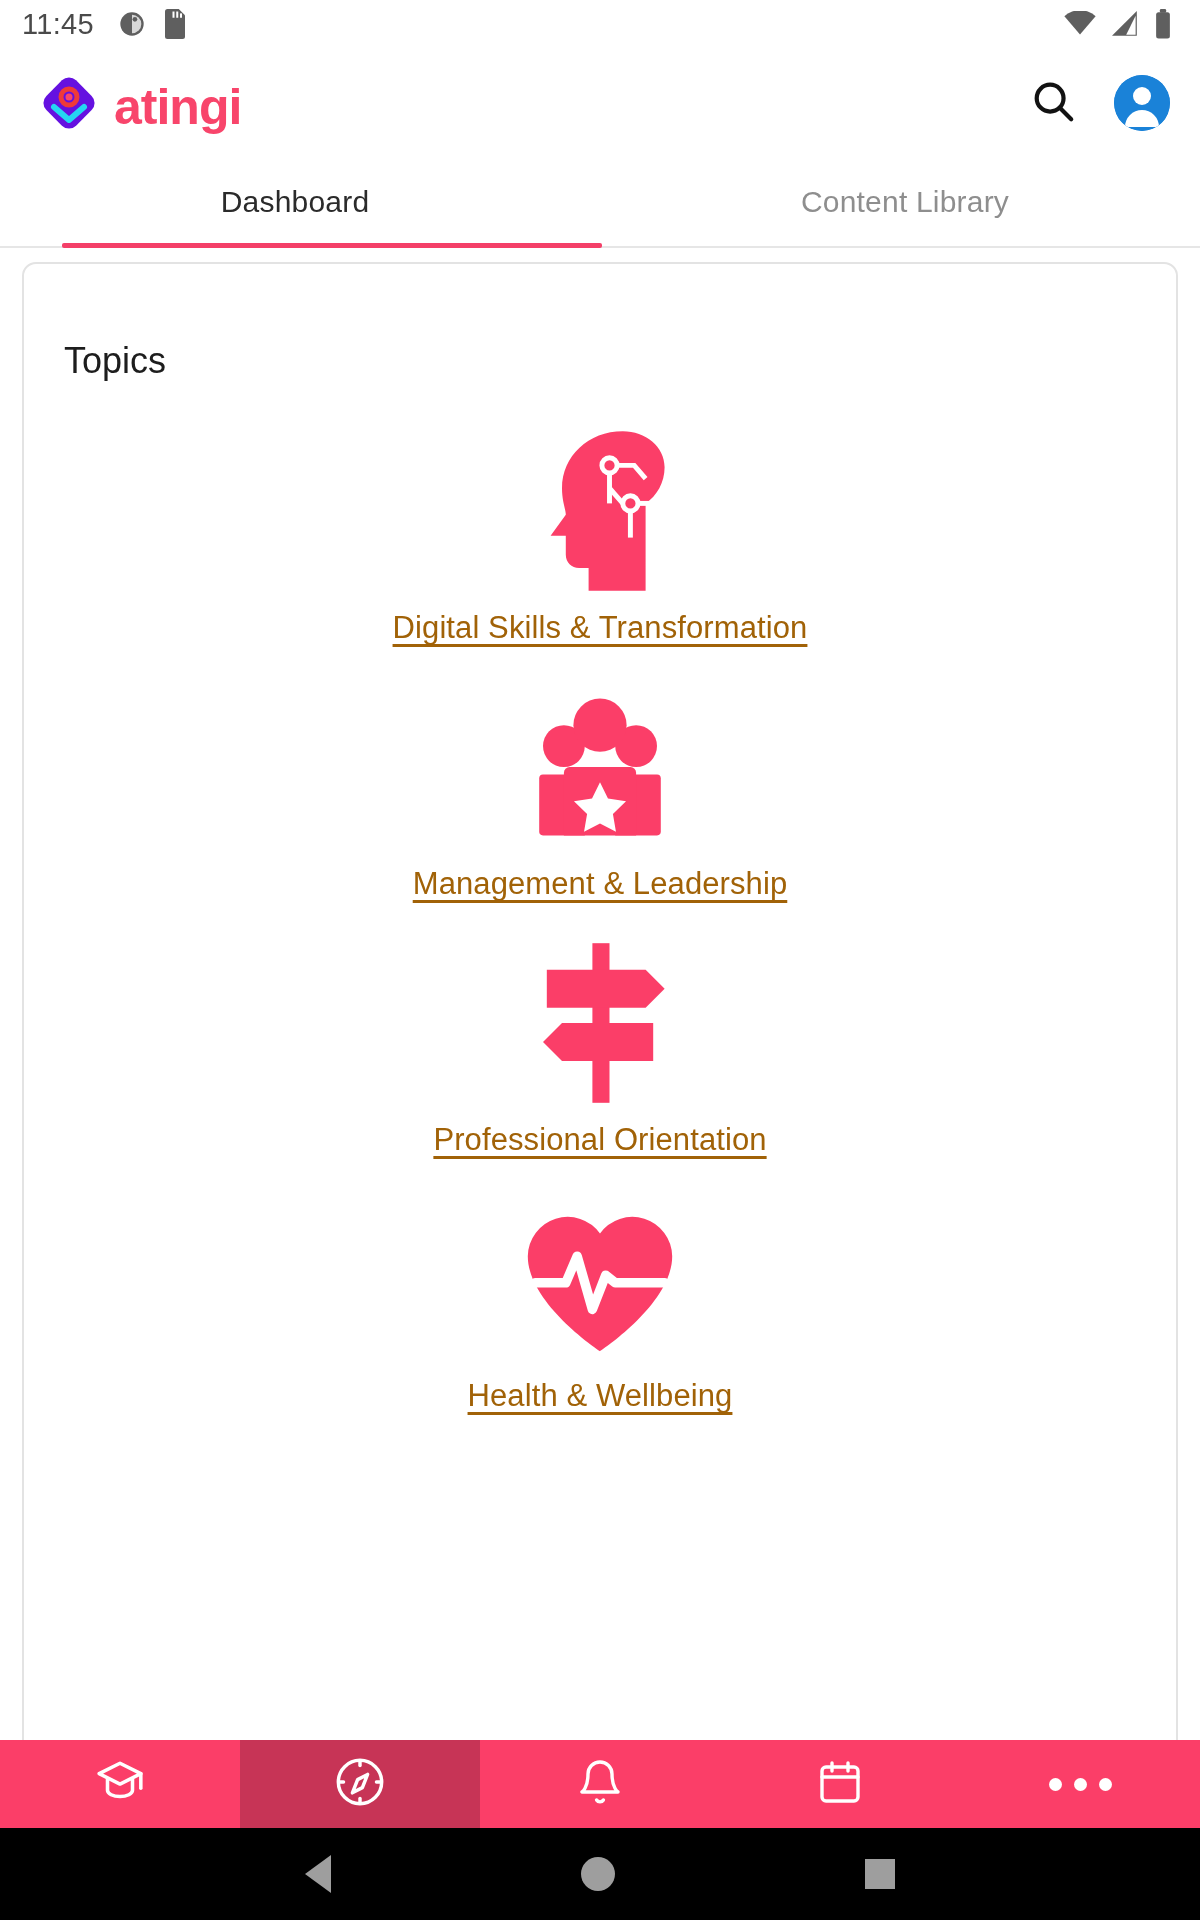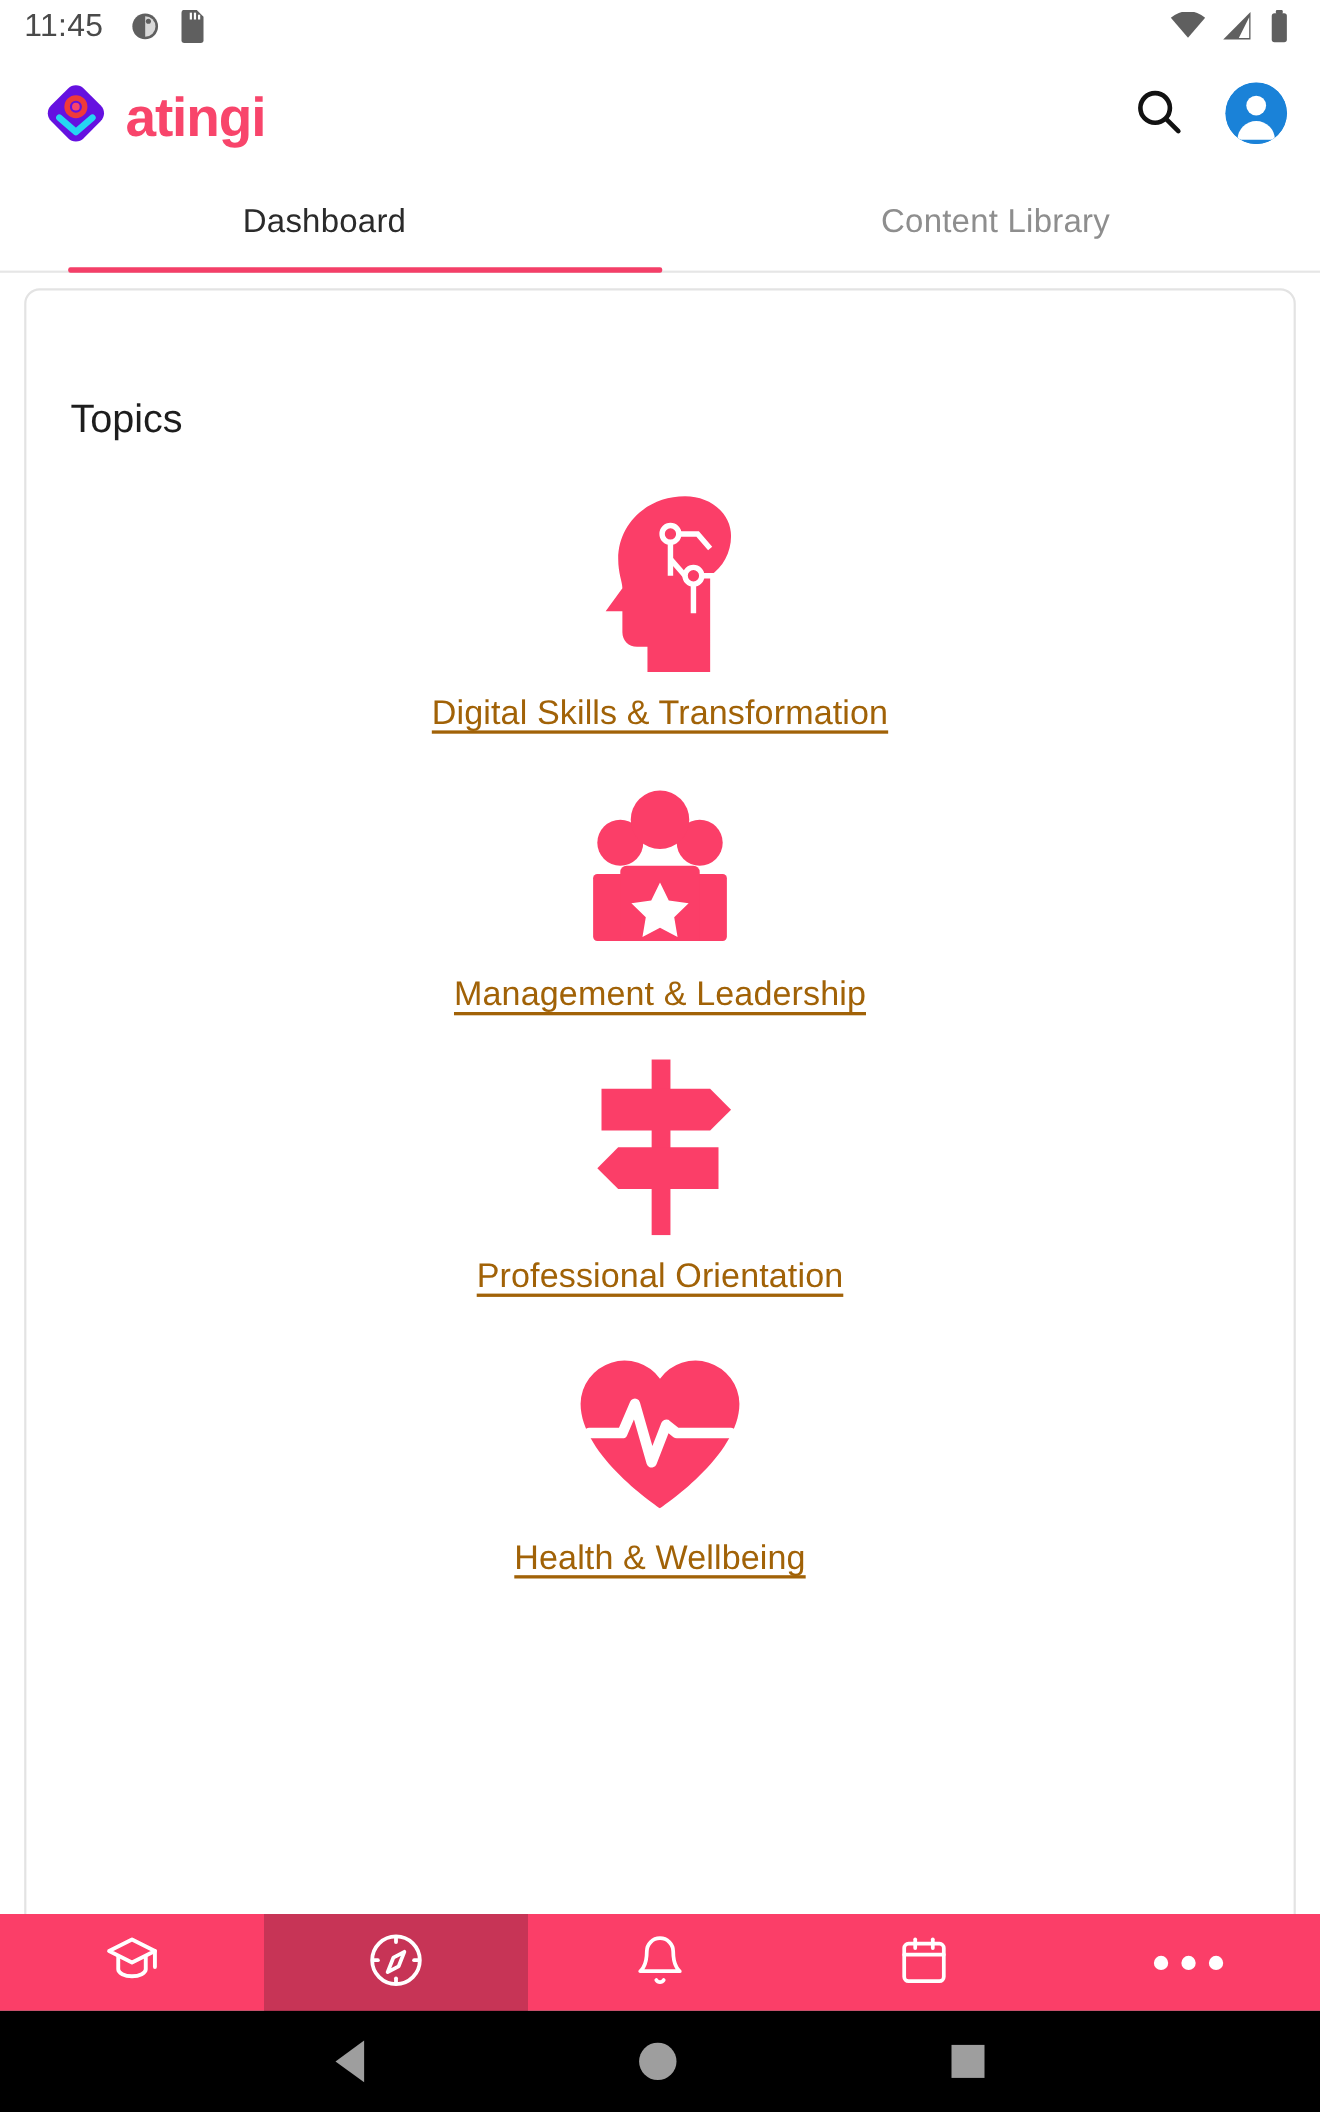--- a/index.html
+++ b/index.html
@@ -46,21 +46,21 @@
   .tab-indicator {
     position: absolute; bottom: -2px; left: 62px; width: 540px; height: 5px;
     background: #f43f68; border-radius: 2px;
   }
 
   
   .scroll-area { position: absolute; top: 250px; left: 0; right: 0; bottom: 180px;
                  overflow: hidden; padding: 12px 22px 0 22px; }
   .card {
     border: 2px solid #e3e3e3; border-radius: 14px; background: #fff;
-    padding: 96px 0 40px 0; min-height: 1560px;
+    padding: 76px 0 40px 0; min-height: 1560px;
   }
   .card-title { font-size: 36px; color: #1d1d1d; padding-left: 40px; margin-bottom: 34px; }
 
   .topic { display: flex; flex-direction: column; align-items: center; }
   .topic-icon { display: flex; align-items: center; justify-content: center; }
   .topic-link {
     font-size: 31px; color: #a16207; text-decoration: underline;
     text-underline-offset: 6px; letter-spacing: .1px; margin-top: 4px;
   }
 

